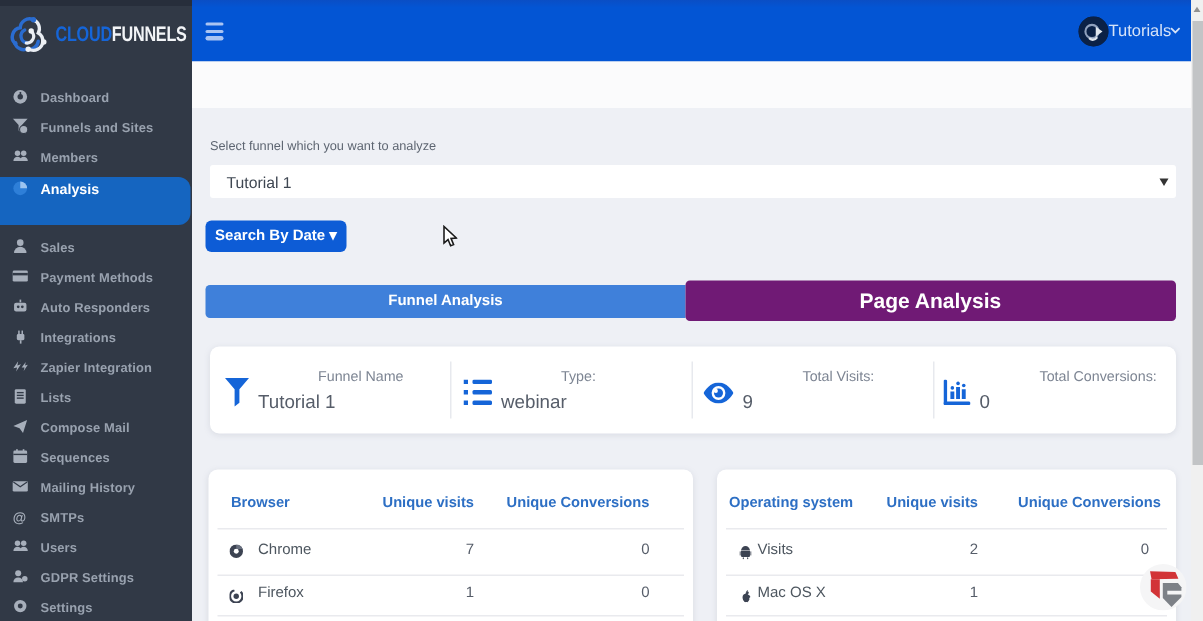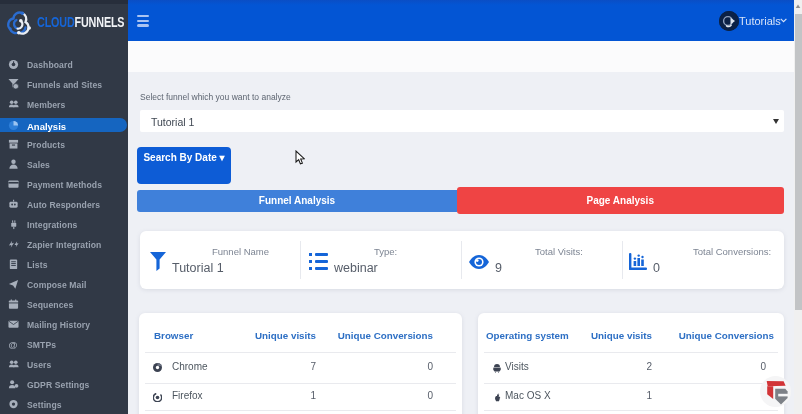--- a/index.html
+++ b/index.html
@@ -16,49 +16,49 @@
   #tutCircle { left:719px; top:11px; width:20px; height:20px; border-radius:50%;
     background:#0a1d3e; }
   #tutText { left:739px; top:15px; color:#d6e3f8; font-size:11px; }
   
   
   #sidebar { left:0; top:0; width:128px; height:414px; background:#313946; }
   #sidebarTop { left:0; top:0; width:128px; height:4px; background:#272e3b; }
   .mitem { position:absolute; left:0; width:128px; height:20px; color:#99a2af; font-size:8.6px; font-weight:bold; letter-spacing:0.1px; }
   .mitem .mi { position:absolute; left:8px; top:4px; width:11px; height:11px; }
   .mitem .mt { position:absolute; left:27px; top:5px; }
-  #activePill { position:absolute; left:0; top:118px; width:127px; height:14px;
+  #activePill { position:absolute; left:0; top:118px; width:127px; height:32px;
     background:#1565c0; border-radius:0 8px 8px 0; }
   #activePill .mt { position:absolute; left:27px; top:2.5px; color:#fff; font-weight:bold; font-size:9.5px; }
   #activePill .mi { position:absolute; left:8px; top:2px; width:11px; height:11px; }
 
   
   #logoRow { left:0; top:4px; width:128px; height:37px;text-align:right; }
   #logoText { position:absolute; left:37px; top:10px; font-size:14px; font-weight:bold; letter-spacing:-0.2px; transform:scaleX(0.77); transform-origin:left top; }
   #logoText .c1 { color:#1565d8; } #logoText .c2 { color:#f2f4f7; }
 
   
   #headerBar { left:128px; top:41px; width:666px; height:31px; background:#fbfbfc; }
   #hTitle { left:145px; top:50px; font-size:14.5px; color:#565656; letter-spacing:0.2px; }
   #hRight { left:0; top:51.5px; width:783px; text-align:right; font-size:10.5px; color:#2c3a4e; }
 
   
   #selLabel { left:140px; top:91.5px; font-size:8.5px; color:#5d6571; }
   #selectBox { left:140px; top:110px; width:643.5px; height:22px; background:#fff; border-radius:2px; }
   #selectBox .stext { position:absolute; left:11px; top:5.5px; font-size:10.5px; color:#3f4752; }
   #selectBox .sarrow { position:absolute; right:4.5px; top:9px; width:0; height:0;
     border-left:3.5px solid transparent; border-right:3.5px solid transparent; border-top:5px solid #333; }
-  #btnSearch { left:137px; top:147px; width:94px; height:37px; background:#0d5cd6; border-radius:4px;
+  #btnSearch { left:137px; top:147px; width:94px; height:21px; background:#0d5cd6; border-radius:4px;
     color:#fff; font-size:10px; font-weight:bold; text-align:center; line-height:21px; }
 
   
   #tabL { left:137px; top:190px; width:320px; height:22px; background:#3f80da; border-radius:3px 0 0 3px;
     color:#fff; font-size:10px; font-weight:bold; text-align:center; line-height:22px; }
-  #tabR { left:457px; top:187px; width:326.5px; height:27px; background:#ef4444; border-radius:3px;
-    color:#fff; font-size:10px; font-weight:bold; text-align:center; line-height:27px; }
+  #tabR { left:457px; top:187px; width:326.5px; height:27px; background:#701a75; border-radius:3px;
+    color:#fff; font-size:14px; font-weight:bold; text-align:center; line-height:27px; }
 
   
   #statCard { left:140px; top:231px; width:643.5px; height:58px; background:#fff; border-radius:6px;
     box-shadow:0 1px 4px rgba(120,130,150,0.18); }
   .statSep { position:absolute; top:10px; width:1px; height:38px; background:#e7e9ee; }
   .slabel { position:absolute; font-size:9.5px; color:#7d8593;padding-left:40px; }
   .sval { position:absolute; font-size:12.5px; color:#565d69; top:30px; }
 
   
   .tcard { position:absolute; top:313px; height:110px; background:#fff; border-radius:6px;

